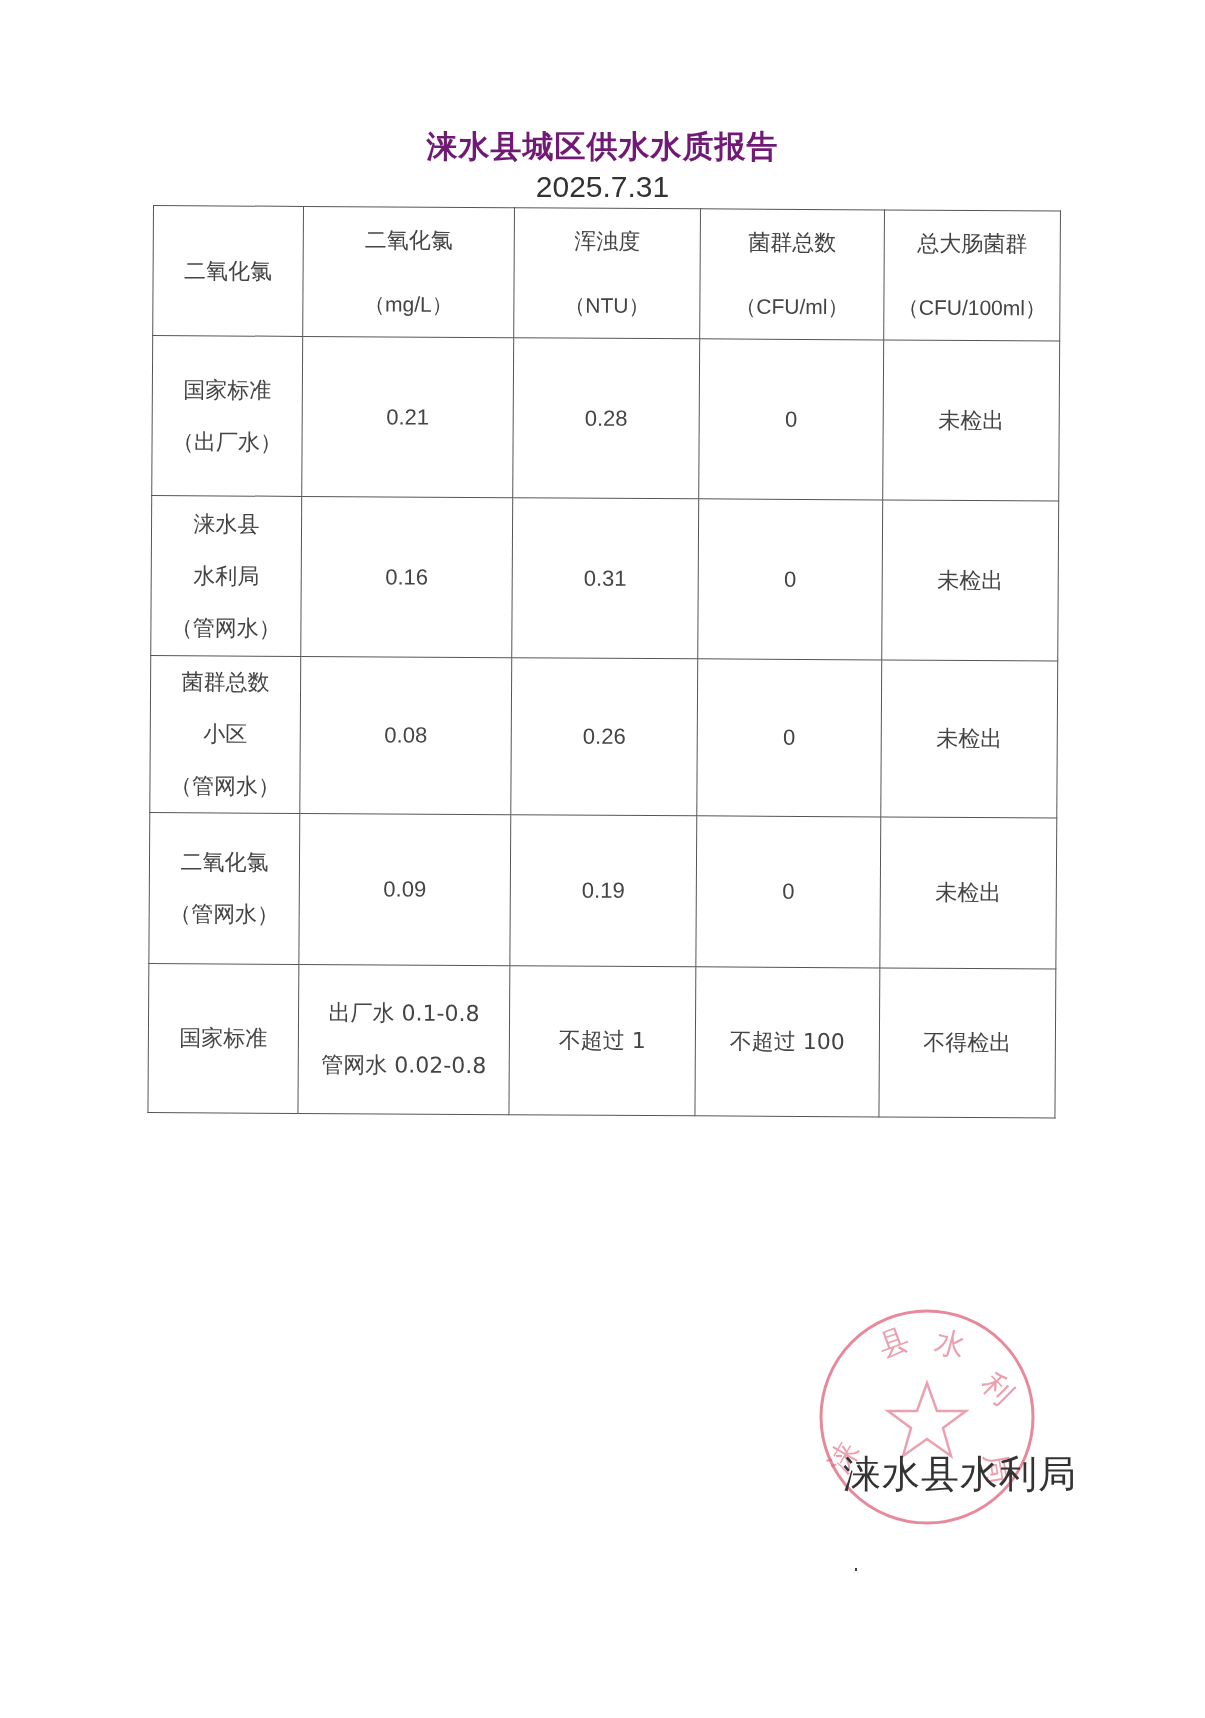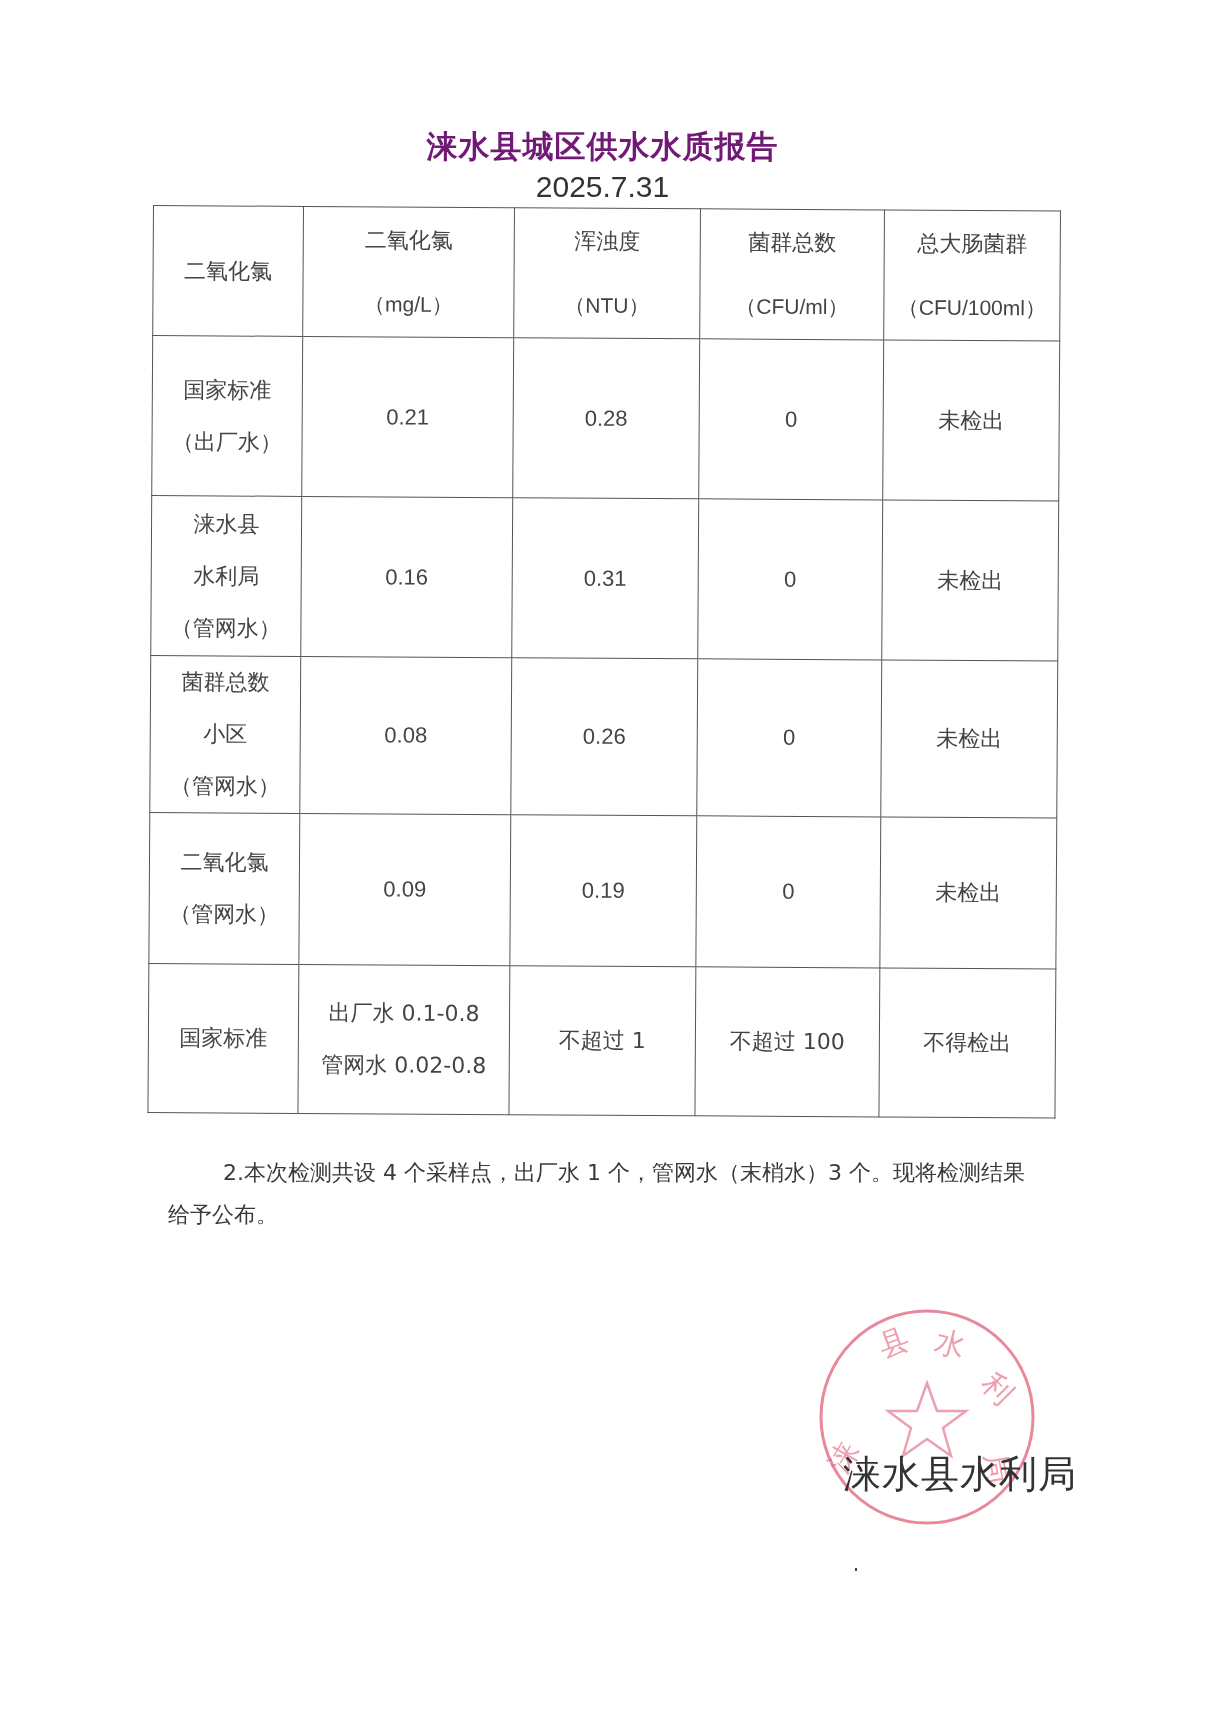--- a/index.html
+++ b/index.html
@@ -129,21 +129,20 @@
       <span class="cell-line">管网水 0.02-0.8</span>
     </td>
     <td>不超过 1</td>
     <td>不超过 100</td>
     <td>不得检出</td>
   </tr>
 </tbody>
   </table>
 
 <div class="notes">
-  <p class="indent">2.本次检测共设 4 个采样点，出厂水 1 个，管网水（末梢水）3 个。现将检测结果给予公布。</p>
 </div>
 
 <svg class="stamp" viewBox="0 0 225 225">
   <circle cx="112" cy="112" r="106" fill="none" stroke="#e0607a" stroke-width="3" opacity="0.75"></circle>
   <polygon points="112,78 122,106 151,106 128,123 136,151 112,134 88,151 96,123 73,106 102,106" fill="none" stroke="#e0607a" stroke-width="2.5" opacity="0.6"></polygon>
   <text x="68" y="52" font-size="30" fill="#e0607a" opacity="0.6" font-family="DejaVu Sans, sans-serif" transform="rotate(-20 68 52)">县</text>
   <text x="118" y="45" font-size="30" fill="#e0607a" opacity="0.6" font-family="DejaVu Sans, sans-serif" transform="rotate(15 118 45)">水</text>
   <text x="165" y="80" font-size="30" fill="#e0607a" opacity="0.6" font-family="DejaVu Sans, sans-serif" transform="rotate(45 165 80)">利</text>
   <text x="170" y="150" font-size="30" fill="#e0607a" opacity="0.6" font-family="DejaVu Sans, sans-serif" transform="rotate(80 170 150)">局</text>
   <text x="30" y="170" font-size="30" fill="#e0607a" opacity="0.6" font-family="DejaVu Sans, sans-serif" transform="rotate(-60 30 170)">涞</text>

